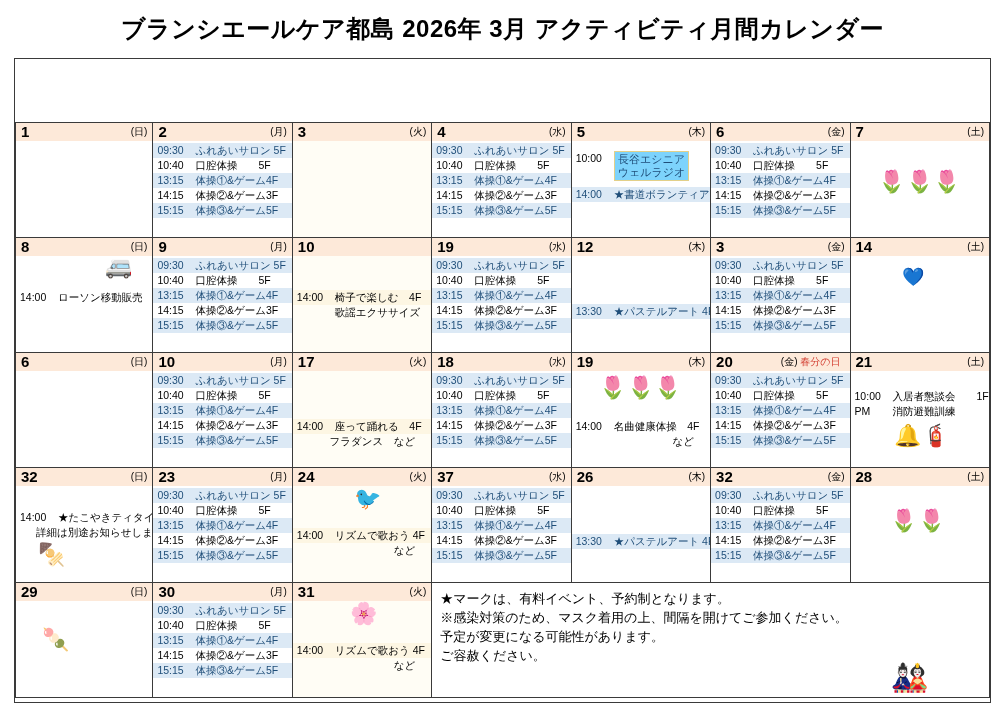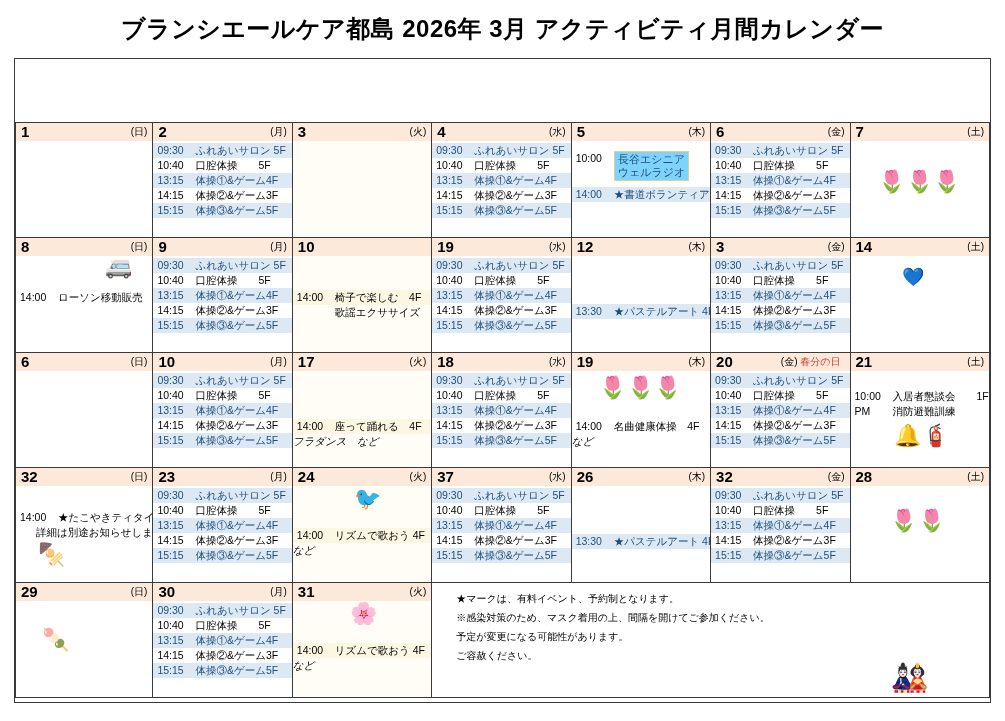--- a/index.html
+++ b/index.html
@@ -120,30 +120,29 @@
   .ev.plain .t, .ev.plain .d { color: #000; }
   .ev.ltblue { background: #dce9f5; }
   .ev.ltblue .t, .ev.ltblue .d { color: #1f4e79; }
   .ev.cream { background: #fdf6e3; }
   .ev.cream .t, .ev.cream .d { color: #000; }
   .contline {
     padding-left: 42px;
     white-space: nowrap;
   }
   .contline.right {
+    text-align: right;
     padding-right: 16px;
     padding-left: 0;
-    font-style: italic;
   }
   .note-cell {
-    font-size: 10px;
+    font-size: 13px;
     line-height: 19px;
     padding: 6px 0 0 8px;
     color: #000;
-    margin-left: 16px;
   }
   .note-cell div { white-space: nowrap; }
   .emoji {
     position: absolute;
     font-size: 22px;
     line-height: 1;
   }
   .emoji.sm { font-size: 18px; }
   .badge-box {
     display: inline-block;

